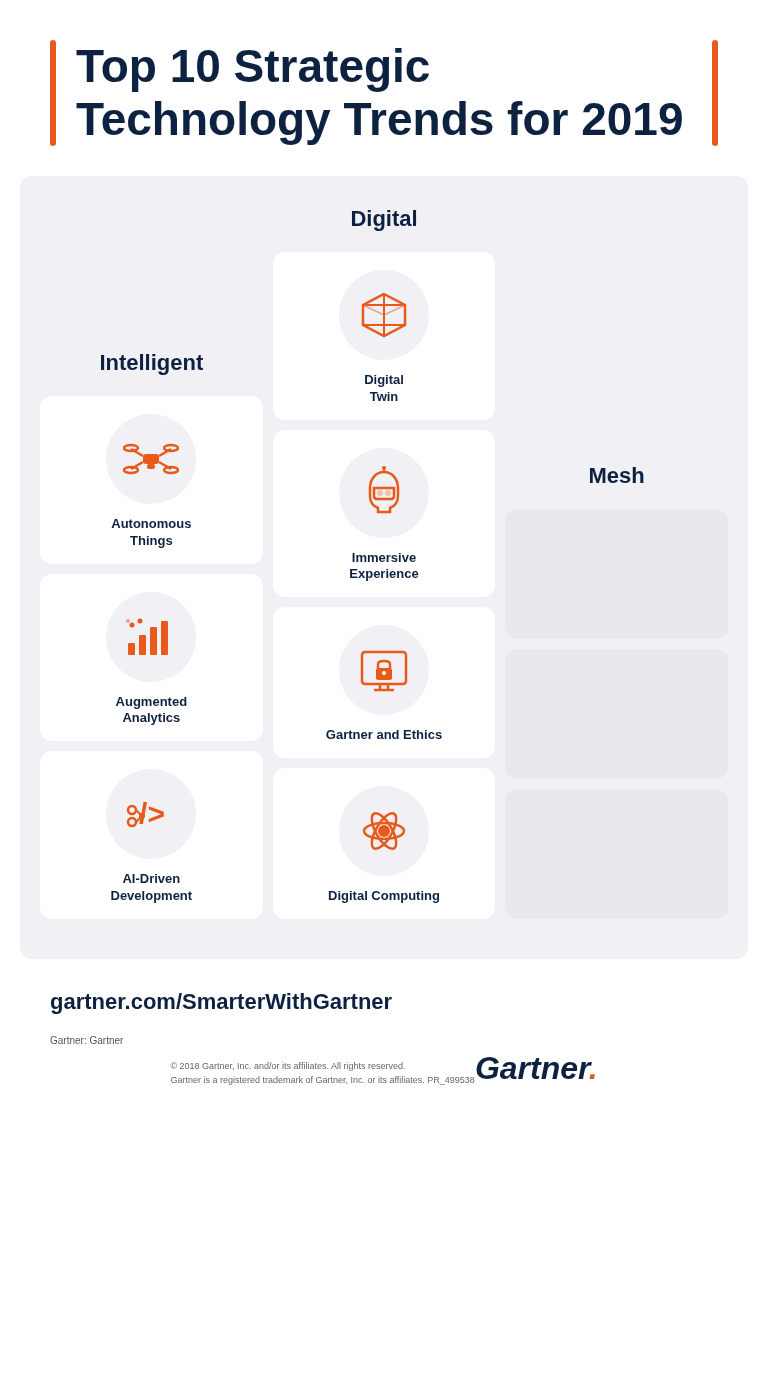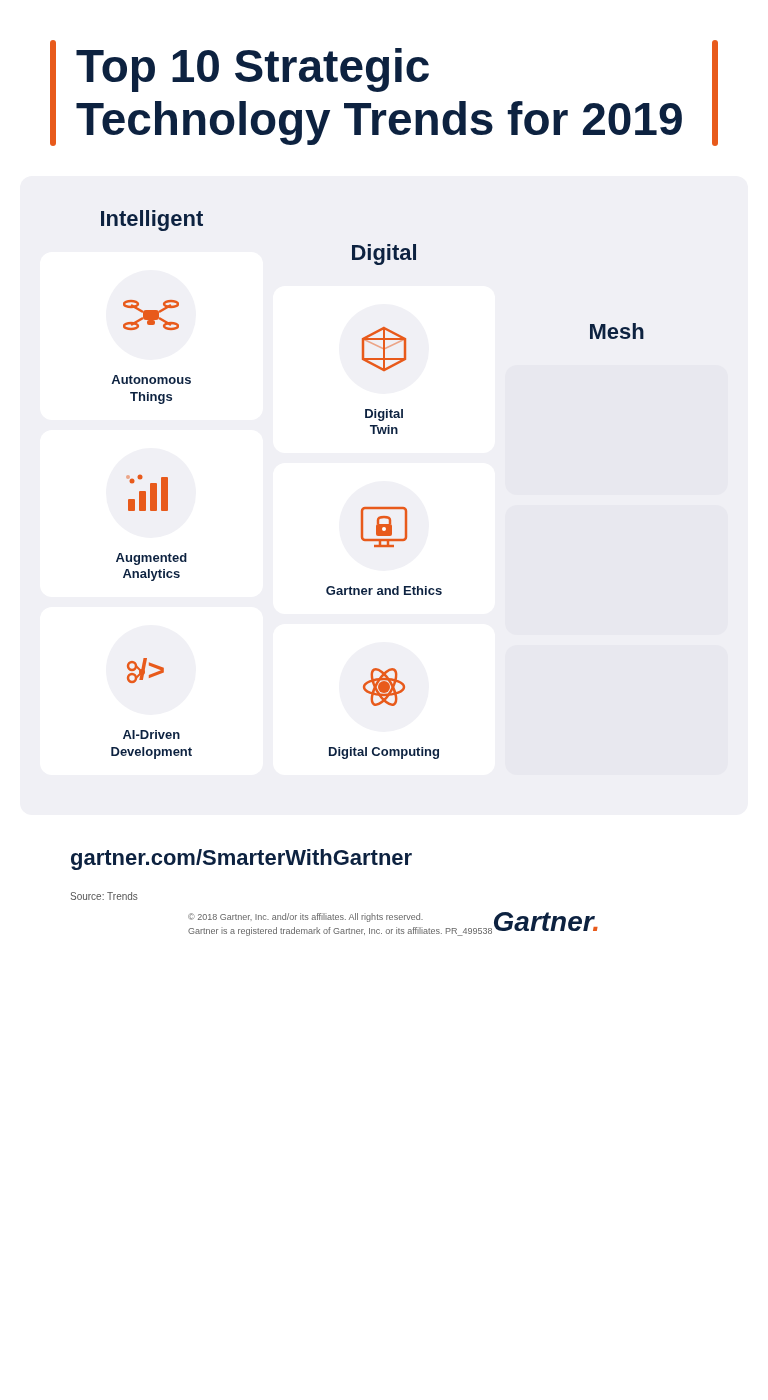--- a/index.html
+++ b/index.html
@@ -102,21 +102,21 @@
     .card-empty {
       background: #e8e8ef;
       border-radius: 12px;
       width: 100%;
       height: 130px;
       margin-bottom: 10px;
     }
 
     
     .bottom-section {
-      padding: 30px 50px 10px 70px;
+      padding: 30px 50px 10px 50px;
     }
     .website-link {
       font-size: 22px;
       font-weight: 900;
       color: #0d2240;
       margin-bottom: 20px;
     }
     .source-text {
       font-size: 10px;
       color: #555;
@@ -127,21 +127,21 @@
       justify-content: center;
       align-items: flex-end;
     }
     .copyright-text {
       font-size: 9px;
       color: #666;
       line-height: 1.5;
       max-width: 400px;
     }
     .gartner-logo {
-      font-size: 28px;
+      font-size: 32px;
       font-weight: 900;
       color: #0d2240;
       font-style: italic;
     }
     .gartner-logo span {
       color: #e85a1b;
     }
 
     
     svg { fill: #e85a1b; }
@@ -230,20 +230,36 @@
             <line x1="6" y1="37" x2="48" y2="37" stroke="#e85a1b" stroke-width="2"></line>
 
             <line x1="27" y1="27" x2="48" y2="17" stroke="#e85a1b" stroke-width="1.5" opacity="0.5"></line>
             <line x1="27" y1="27" x2="6" y2="17" stroke="#e85a1b" stroke-width="1.5" opacity="0.5"></line>
           </svg>
         </div>
         <div class="card-label">Digital<br>Twin</div>
       </div>
 
 
+      <div class="card">
+        <div class="card-icon">
+          <svg width="48" height="54" viewBox="0 0 48 54" xmlns="http://www.w3.org/2000/svg">
+
+            <path d="M24,6 C16,6 10,13 10,22 L10,30 C10,36 13,40 18,42 L18,46 L30,46 L30,42 C35,40 38,36 38,30 L38,22 C38,13 32,6 24,6 Z" fill="none" stroke="#e85a1b" stroke-width="2.5"></path>
+
+            <path d="M14,22 L34,22 L34,30 C34,32 33,33 31,33 L17,33 C15,33 14,32 14,30 Z" fill="none" stroke="#e85a1b" stroke-width="2.5"></path>
+            <circle cx="20" cy="27" r="3" fill="#e85a1b" opacity="0.3"></circle>
+            <circle cx="28" cy="27" r="3" fill="#e85a1b" opacity="0.3"></circle>
+
+            <line x1="24" y1="6" x2="24" y2="2" stroke="#e85a1b" stroke-width="2"></line>
+            <circle cx="24" cy="2" r="2" fill="#e85a1b"></circle>
+          </svg>
+        </div>
+        <div class="card-label">Immersive<br>Experience</div>
+      </div>
 
       <div class="card">
         <div class="card-icon">
           <svg width="52" height="48" viewBox="0 0 52 48" xmlns="http://www.w3.org/2000/svg">
 
             <rect x="4" y="6" width="44" height="32" rx="3" fill="none" stroke="#e85a1b" stroke-width="2.5"></rect>
             <line x1="22" y1="38" x2="22" y2="44" stroke="#e85a1b" stroke-width="2.5"></line>
             <line x1="30" y1="38" x2="30" y2="44" stroke="#e85a1b" stroke-width="2.5"></line>
             <line x1="16" y1="44" x2="36" y2="44" stroke="#e85a1b" stroke-width="2.5"></line>
 
@@ -278,21 +294,21 @@
       <div class="card-empty"></div>
       <div class="card-empty"></div>
       <div class="card-empty"></div>
     </div>
 
   </div>
 </div>
 
 <div class="bottom-section">
   <div class="website-link">gartner.com/SmarterWithGartner</div>
-  <div class="source-text">Source: Trends</div>
+  <div class="source-text">Gartner: Gartner</div>
   <div class="footer-bottom">
     <div class="copyright-text">
       © 2018 Gartner, Inc. and/or its affiliates. All rights reserved.<br>
       Gartner is a registered trademark of Gartner, Inc. or its affiliates. PR_499538
     </div>
     <div class="gartner-logo">Gartner<span>.</span></div>
   </div>
 </div>
 
 </body></html>

